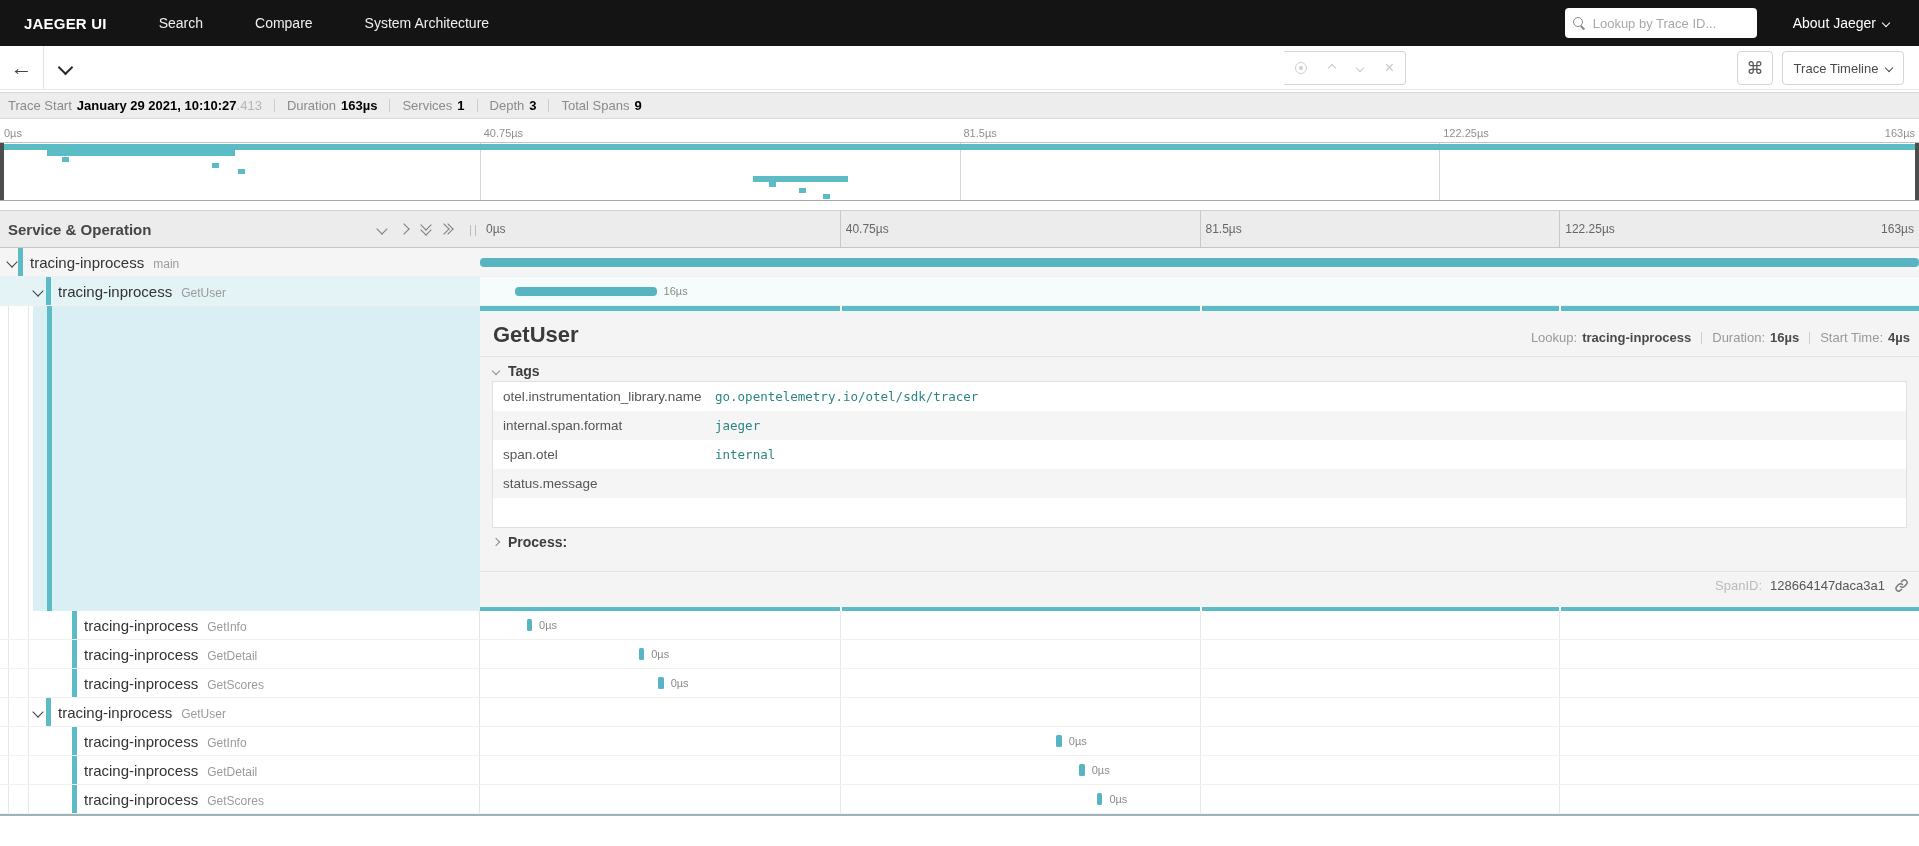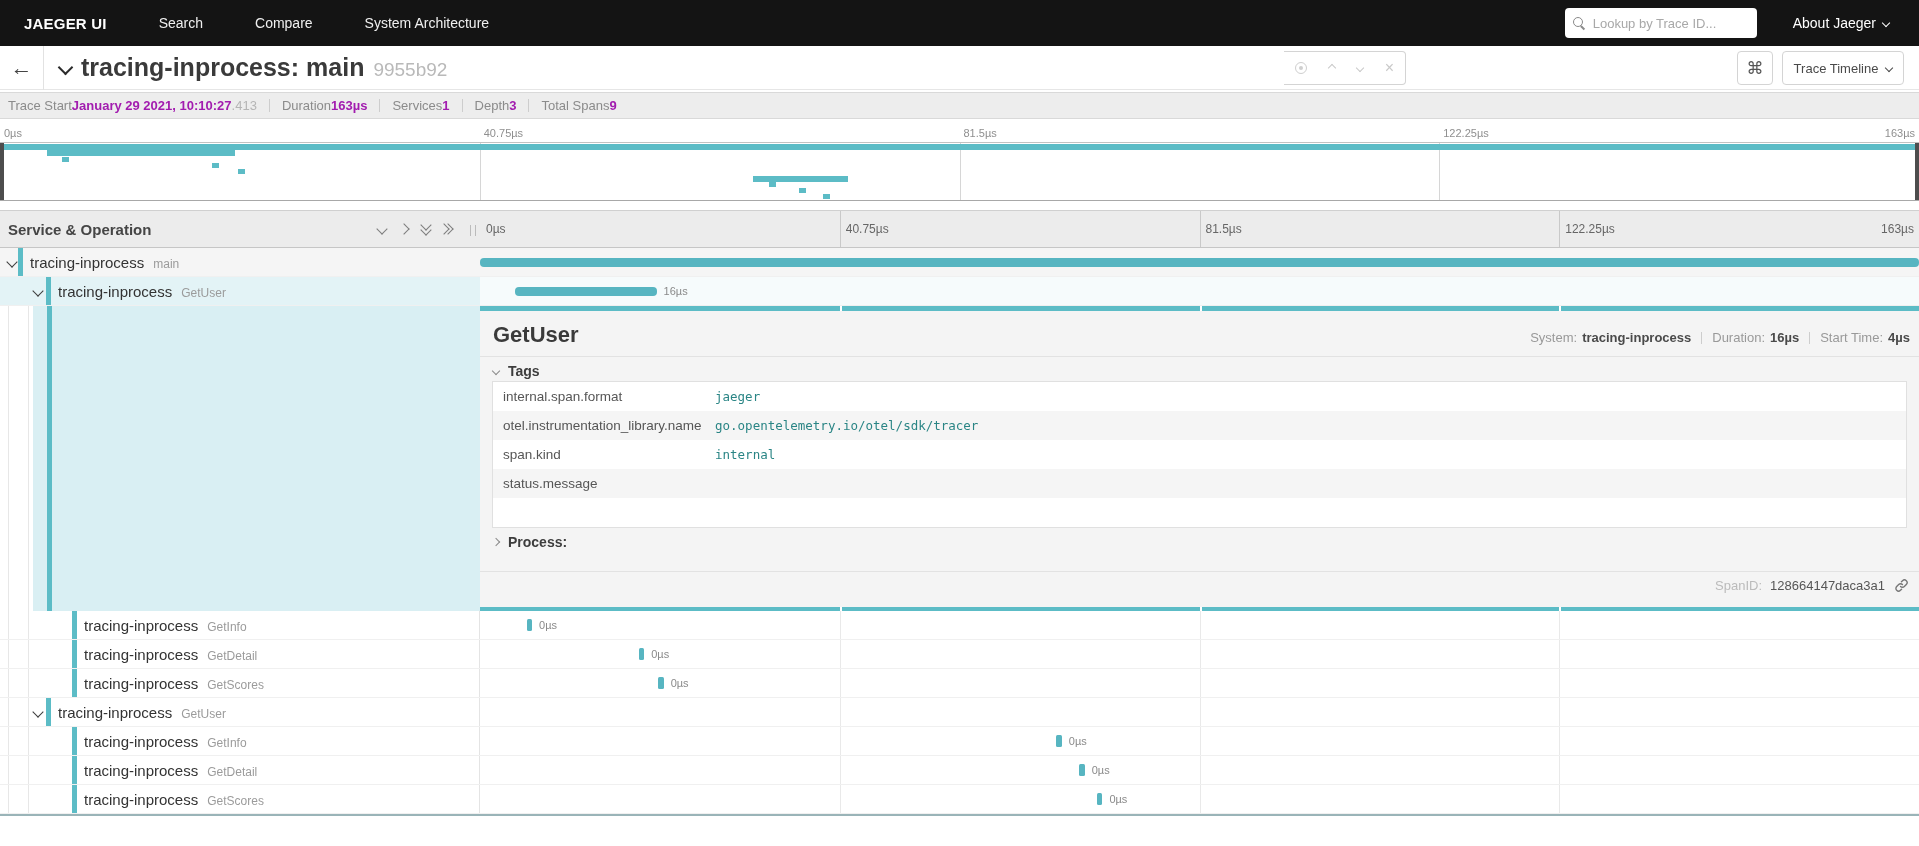--- a/index.html
+++ b/index.html
@@ -51,21 +51,21 @@
             border-radius:4px; background:#fff; display:flex; align-items:center; justify-content:center;
             font-size:17px; color:#555; cursor:pointer; }
   .ttbtn { position:absolute; left:1782px; top:5px; width:122px; height:34px; border:1px solid #d4d4d4;
            border-radius:4px; background:#fff; display:flex; align-items:center; justify-content:center;
            gap:8px; font-size:13px; color:#4a4a4a; cursor:pointer; }
 
   
   .summary { position:absolute; left:0; top:92px; width:1919px; height:27px; background:#ededed;
              border-top:1px solid #d9d9d9; border-bottom:1px solid #d9d9d9; display:flex;
              align-items:center; font-size:13px; padding-left:8px; color:#8b8b8b; }
-  .summary b { color:#a21caf; }
+  .summary b { color:#000000; margin-left:5px; }
   .summary .ms { color:#b5b5b5; }
   .sep { border-left:1px solid #cdcdcd; height:13px; margin:0 12px; }
 
   
   .mmlabels { position:absolute; left:0; top:119px; width:1919px; height:23px; background:#fff; }
   .mmlabels span { position:absolute; bottom:3px; font-size:11px; color:#8f8f8f; }
   .mmcanvas { position:absolute; left:0; top:142px; width:1919px; height:59px; background:#fff;
               border-top:1px solid #c2c2c2; border-bottom:1px solid #a8a8a8; cursor:crosshair; }
   .mmgrid { position:absolute; top:0; width:1px; height:100%; background:#d6d6d6; }
   .mmspan { position:absolute; background:#5cbcc6; }
@@ -156,23 +156,20 @@
     <span>About Jaeger</span>
     <span class="chev sm"></span>
   </div>
 </div>
 
 <div class="hdr">
   <div class="backbtn">
     <span>←</span>
   </div>
   <span class="chev big title-chev"></span>
-  <span class="ttl">
-    <span>tracing-inprocess: main</span><span class="ttl-id">9955b92</span>
-  </span>
   <div class="findwrap">
     <div class="findicons">
       <span class="target-ic"></span>
       <span class="chev sm" style="transform:rotate(-135deg);"></span>
       <span class="chev sm"></span>
       <span style="font-size:16px;">×</span>
     </div>
   </div>
   <div class="cmdbtn">
     <span>⌘</span>
@@ -290,45 +287,45 @@
         <div class="dbar"></div>
       </div>
       <div class="drc">
         <div class="tealedge" style="top:0;height:5px">
           <div class="notch" style="left:359.75px"></div>
           <div class="notch" style="left:719.5px"></div>
           <div class="notch" style="left:1079.25px"></div>
         </div>
         <div class="dtitle">GetUser</div>
         <div class="dmeta">
-          <span>System:</span>
+          <span>Lookup:</span>
           <b>tracing-inprocess</b>
           <span class="sep"></span>
           <span>Duration:</span>
           <b>16µs</b>
           <span class="sep"></span>
           <span>Start Time:</span>
           <b>4µs</b>
         </div>
         <div class="hrule" style="top:50px"></div>
         <div class="secthead" style="top:57px">
           <span class="chev sm"></span>
           <span>Tags</span>
         </div>
         <div class="tagstable">
           <div class="tagrow">
+            <div class="tagkey">otel.instrumentation_library.name</div>
+            <div class="tagval">go.opentelemetry.io/otel/sdk/tracer</div>
+          </div>
+          <div class="tagrow">
             <div class="tagkey">internal.span.format</div>
             <div class="tagval">jaeger</div>
           </div>
           <div class="tagrow">
-            <div class="tagkey">otel.instrumentation_library.name</div>
-            <div class="tagval">go.opentelemetry.io/otel/sdk/tracer</div>
-          </div>
-          <div class="tagrow">
-            <div class="tagkey">span.kind</div>
+            <div class="tagkey">span.otel</div>
             <div class="tagval">internal</div>
           </div>
           <div class="tagrow">
             <div class="tagkey">status.message</div>
             <div class="tagval"></div>
           </div>
         </div>
         <div class="secthead" style="top:228px">
           <span class="chev sm r"></span>
           <span>Process:</span>

